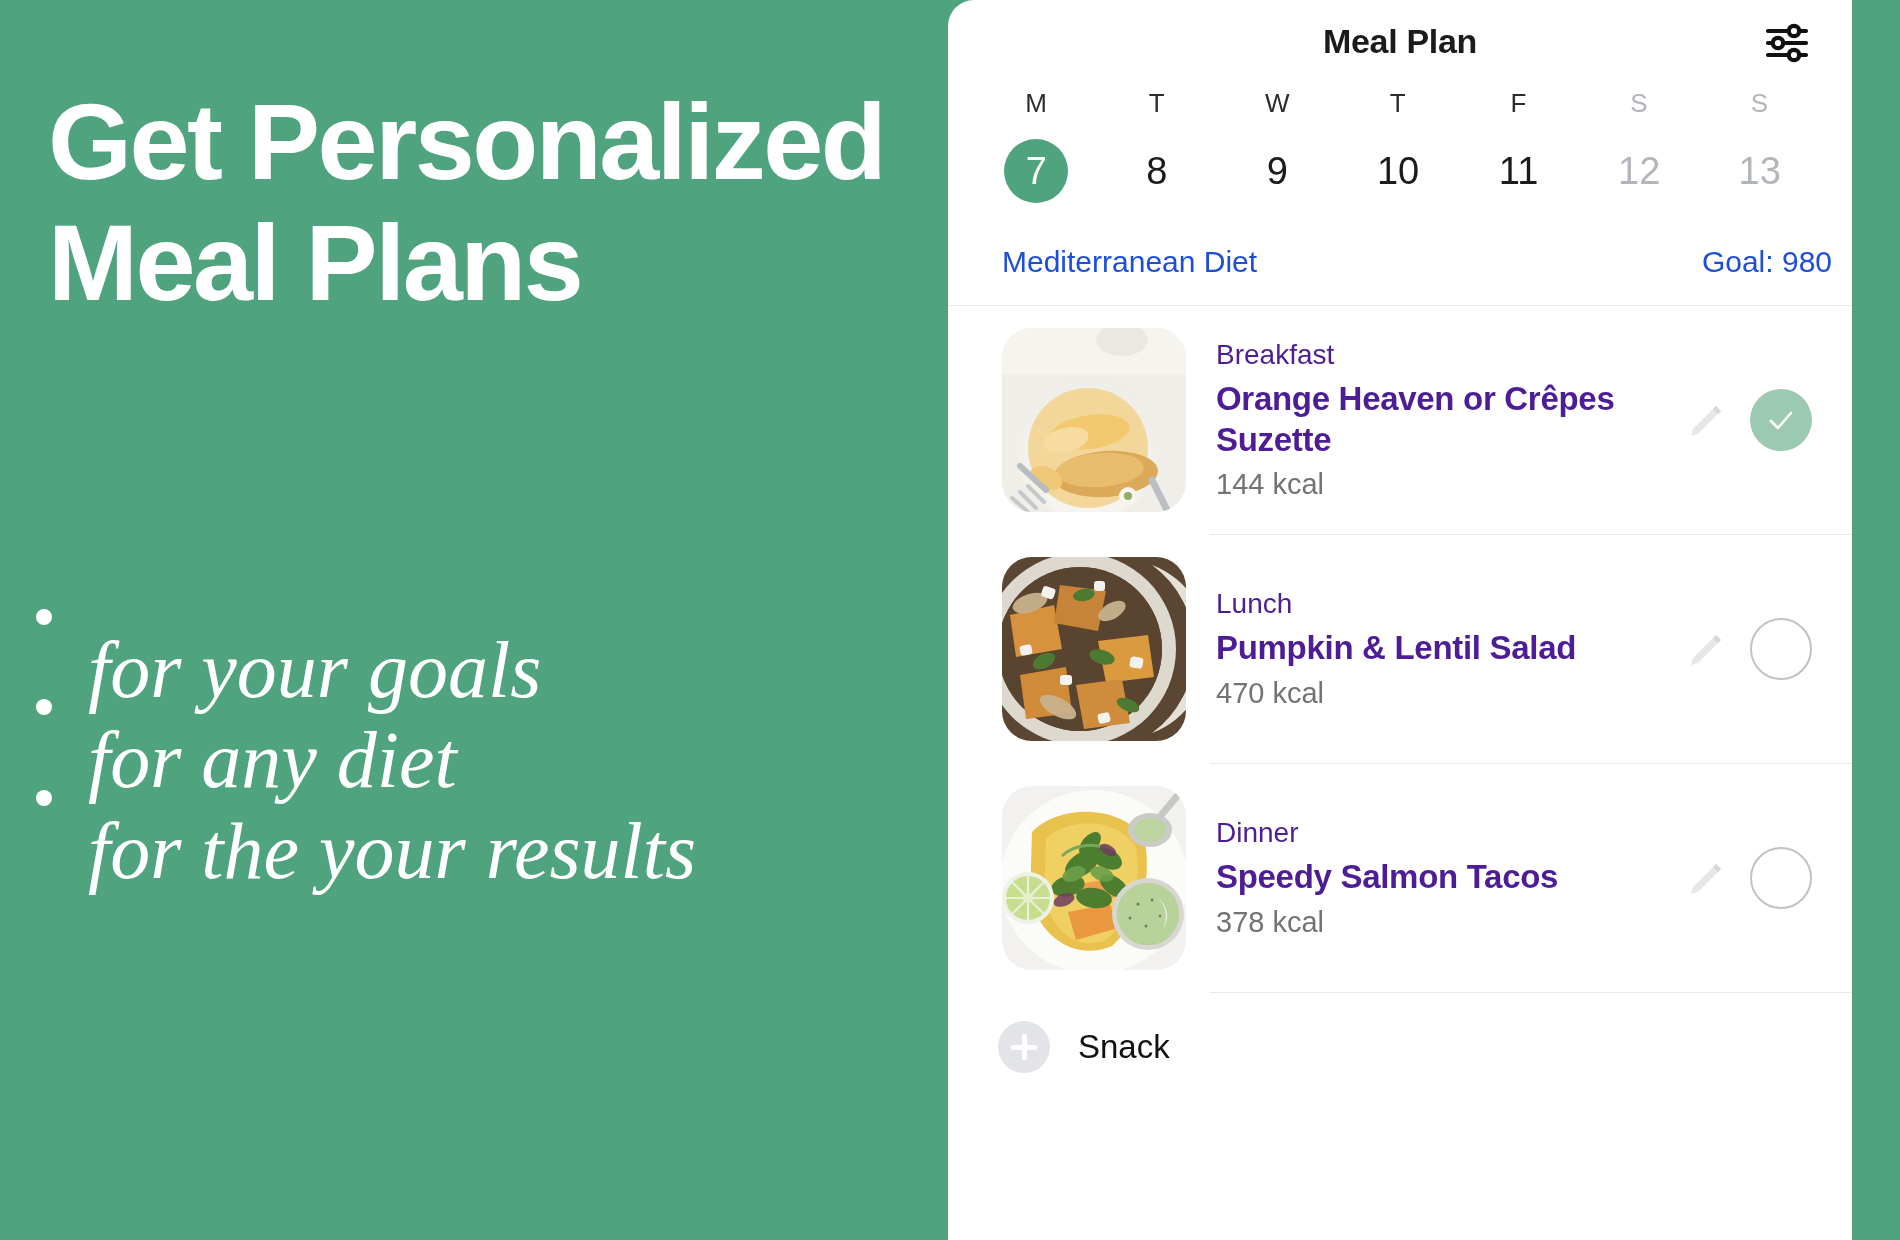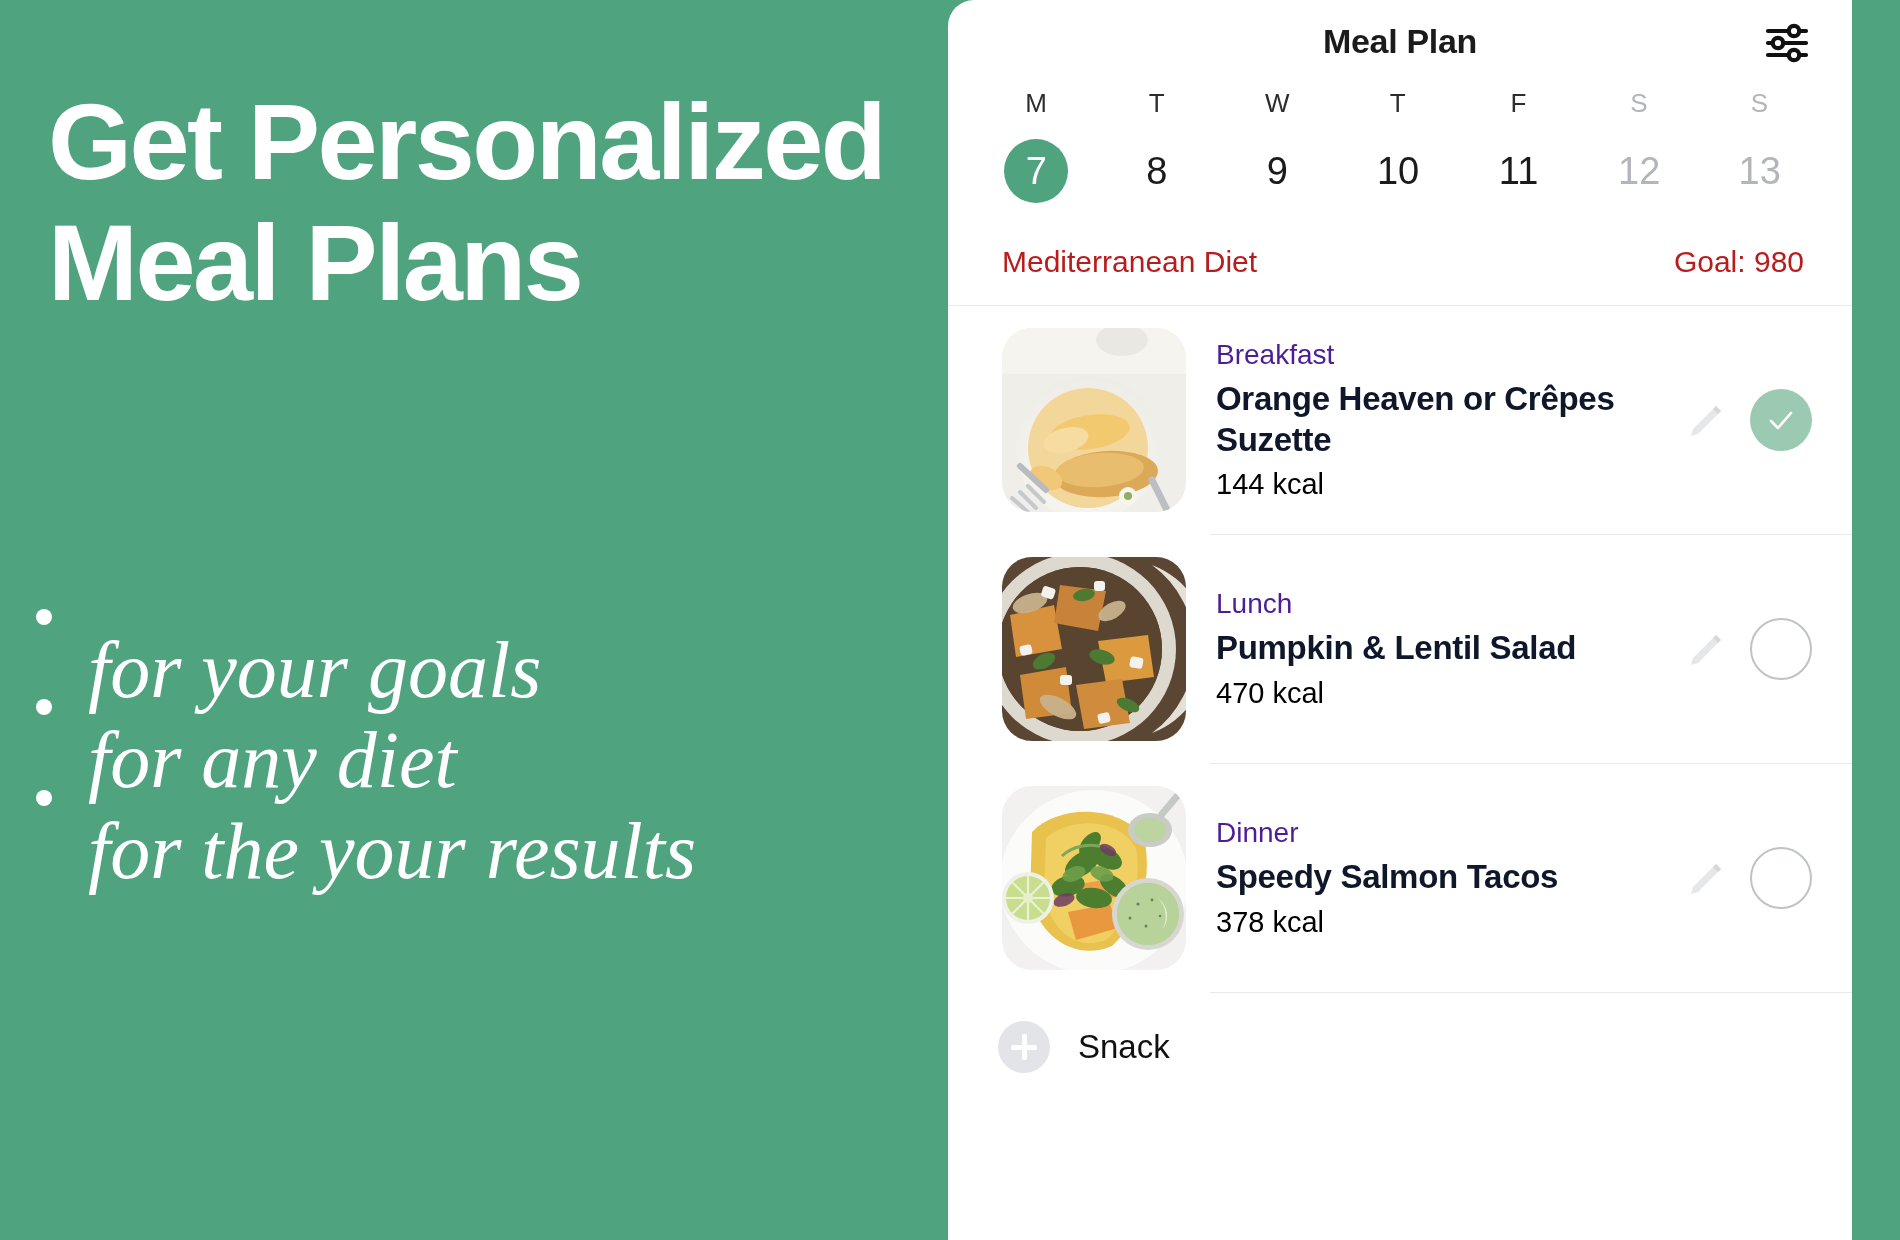--- a/index.html
+++ b/index.html
@@ -144,23 +144,23 @@
   .day.selected .num {
     background: #4fa37e;
     color: #ffffff;
   }
 
   
   .diet-row {
     display: flex;
     justify-content: space-between;
     align-items: center;
-    padding: 42px 48px 26px 54px;
+    padding: 42px 20px 26px 54px;
     font-size: 30px;
-    color: #b91c1c;
+    color: #1d4ed8;
   }
 
   .sep-full {
     height: 1px;
     background: #e9e9ea;
     margin: 0 0 0 0;
   }
   .sep-inset {
     height: 1px;
     background: #e9e9ea;
@@ -191,28 +191,28 @@
     min-width: 0;
   }
   .meal-type {
     font-size: 28px;
     color: #4c1d95;
     margin-bottom: 8px;
   }
   .meal-name {
     font-size: 33px;
     font-weight: bold;
-    color: #0f172a;
+    color: #4c1d95;
     line-height: 1.22;
     letter-spacing: -0.3px;
     margin-bottom: 8px;
   }
   .meal-kcal {
     font-size: 29px;
-    color: #000000;
+    color: #737373;
   }
 
   .meal-actions {
     display: flex;
     align-items: center;
     gap: 22px;
     padding-left: 10px;
   }
   .pencil { width: 46px; height: 46px; }
   .pencil svg { display: block; }

